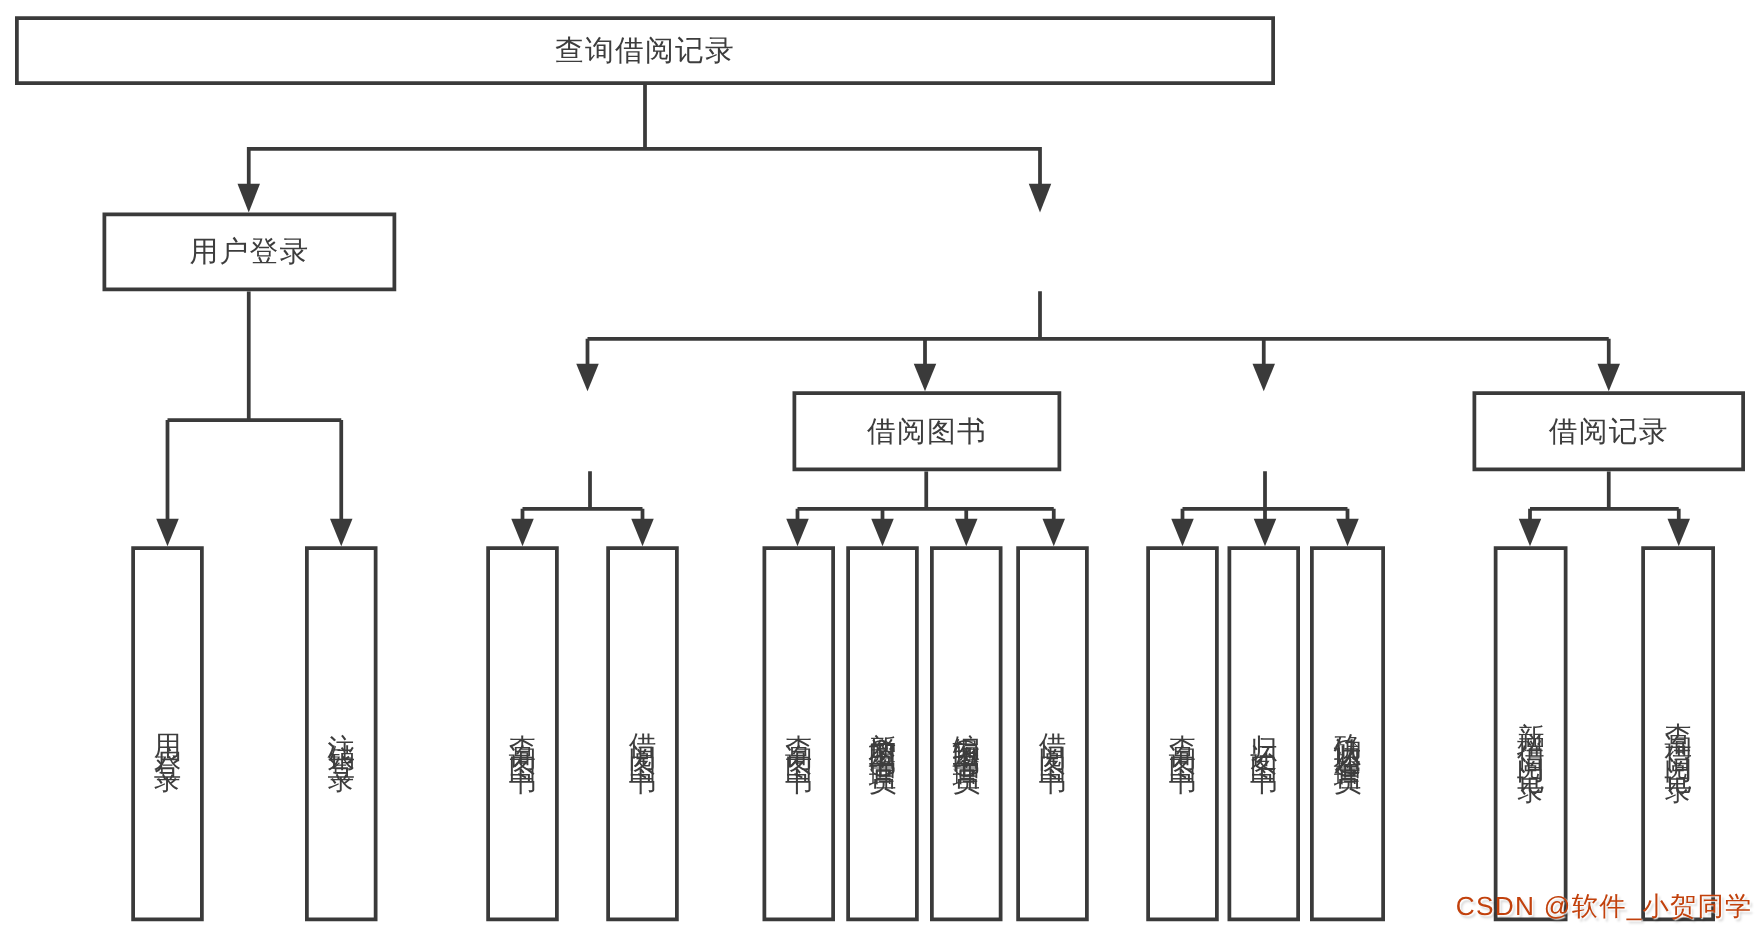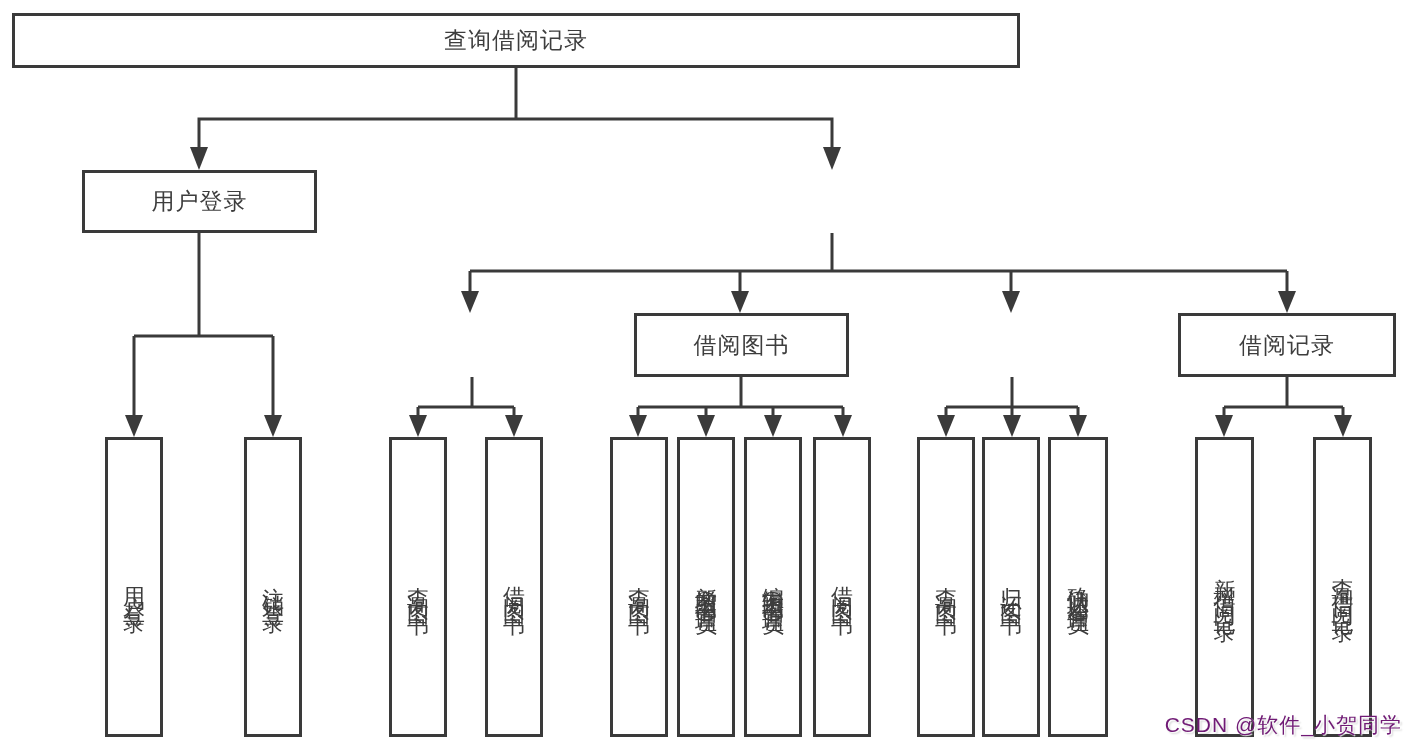--- a/index.html
+++ b/index.html
@@ -38,21 +38,21 @@
     font-size: 22px;
   }
   .leaf.long { letter-spacing: 4px; }
   .watermark {
     position: absolute;
     right: 3px;
     top: 711px;
     z-index: 3;
     font-size: 21px;
     letter-spacing: 1px;
-    color: #701a75;
+    color: #c2410c;
     text-shadow: 1px 1px 1px rgba(255,255,255,0.9), 2px 2px 2px rgba(0,0,0,0.18);
     white-space: nowrap;
   }
 </style>
 </head>
 <body>
 
 <div class="canvas">
 
   <svg class="connectors" viewBox="0 0 1405 747" xmlns="http://www.w3.org/2000/svg">

